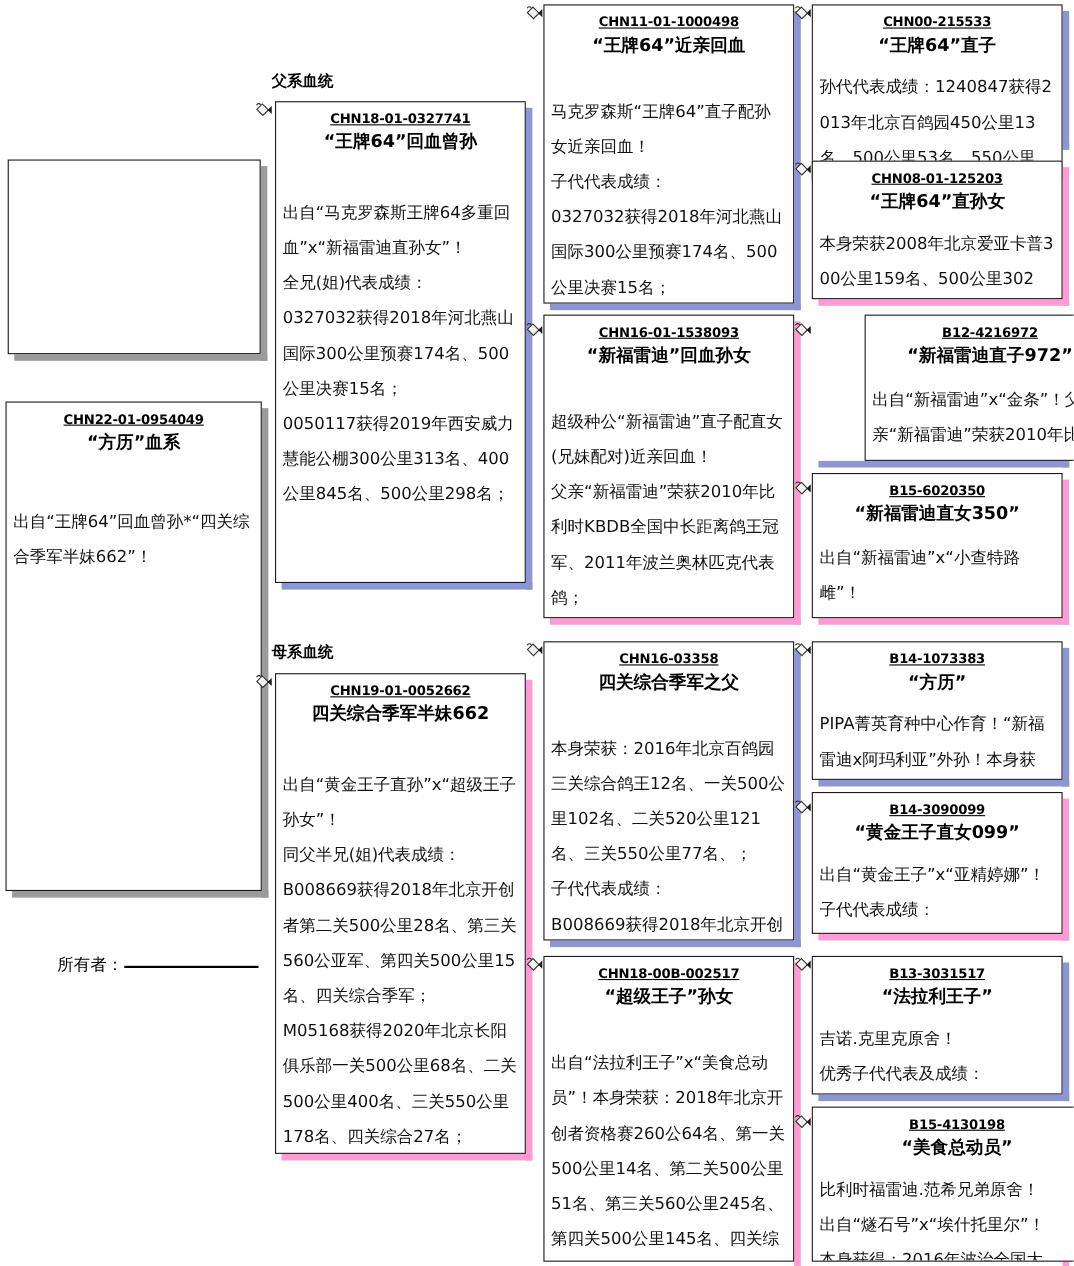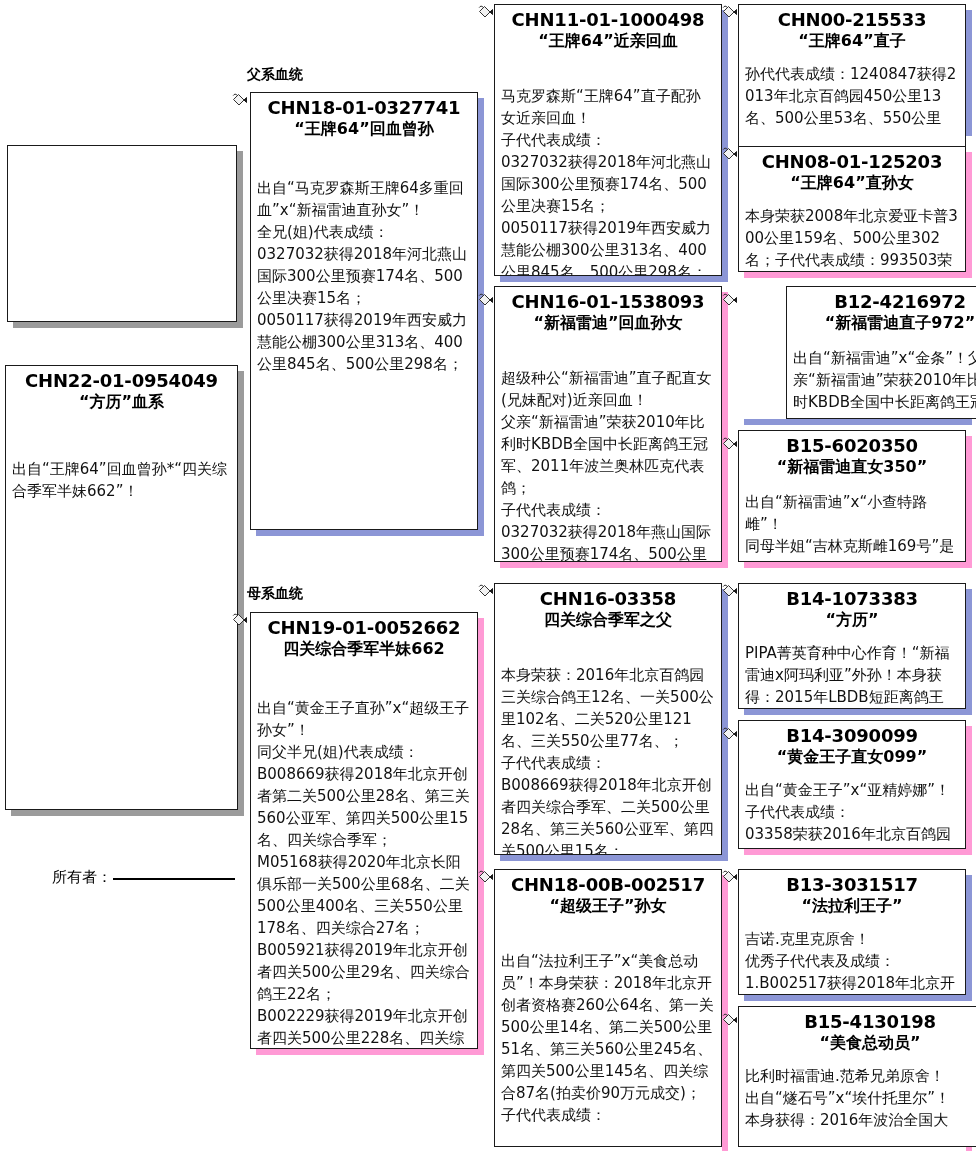--- a/index.html
+++ b/index.html
@@ -20,34 +20,35 @@
     border:1px solid #1a1a1a;
     box-sizing:border-box;
     overflow:hidden;
   }
   .card .hdr{
     text-align:center;
     padding-top:4px;
   }
   .card .ring{
     font-weight:bold;
-    font-size:18px;
+    font-size:12px;
     line-height:22px;
     color:#000;
     letter-spacing:-0.2px;
+    text-decoration:underline;
   }
   .card .nick{
     font-weight:bold;
     font-size:16px;
     line-height:20px;
     color:#000;
   }
   .card .body{
     font-size:15px;
-    line-height:22px;
+    line-height:32px;
     color:#111;
     padding:0 6px;
     white-space:pre-wrap;
     word-break:break-all;
     overflow:hidden;
   }
   
   .shadow{position:absolute;}
 
   

